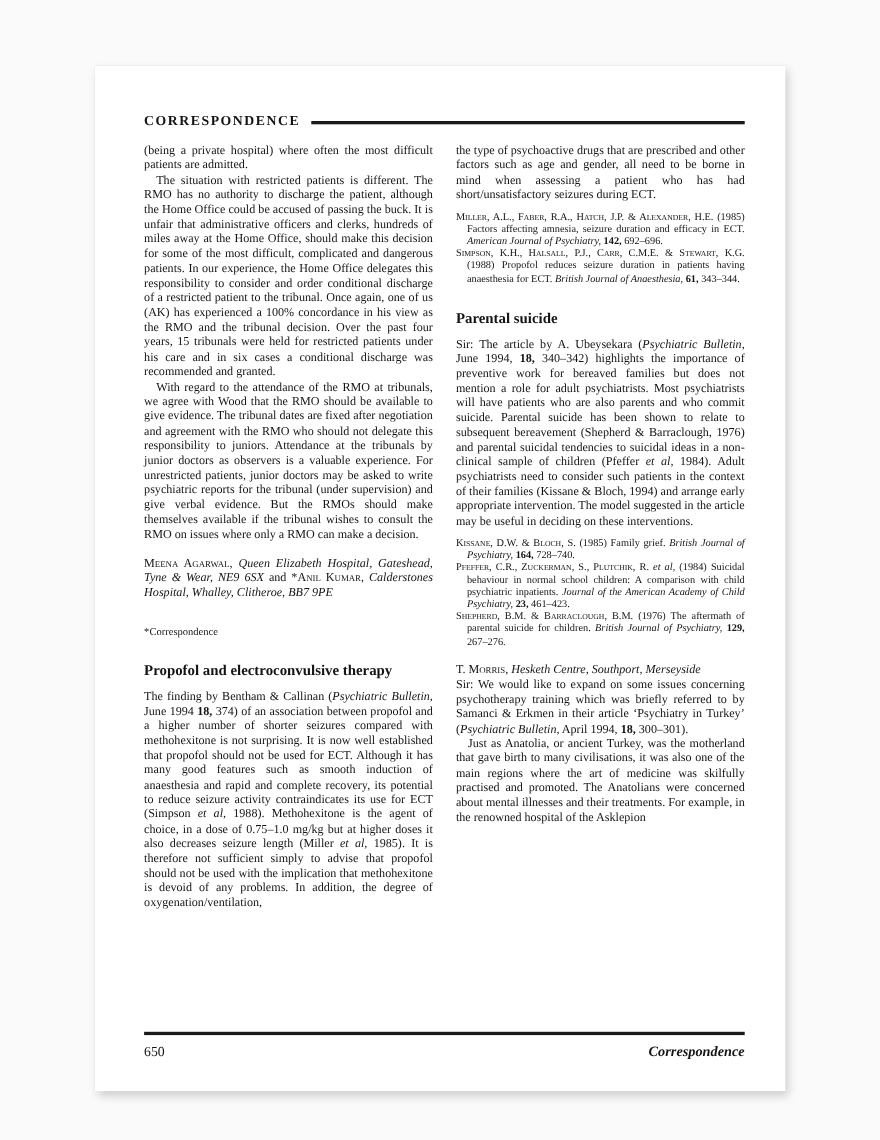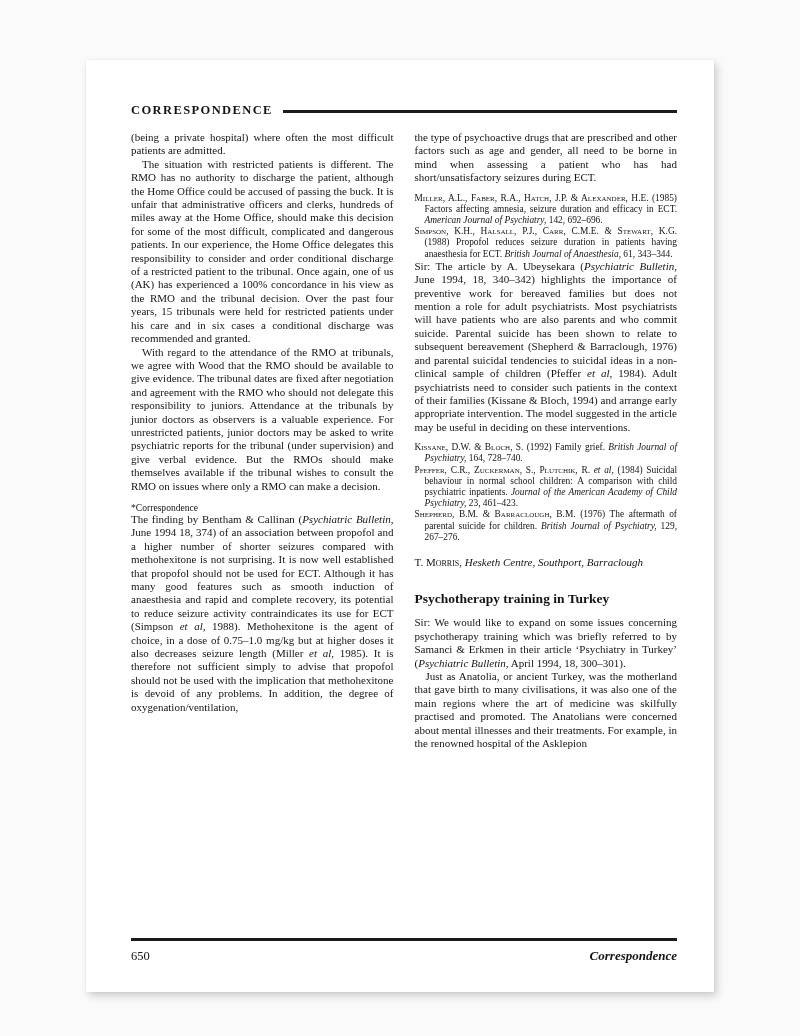--- a/index.html
+++ b/index.html
@@ -71,24 +71,24 @@
     font-size: 9.4px;
     line-height: 11.2px;
     padding-left: 10px;
     text-indent: -10px;
   }
   .blk.para + .blk.ref { margin-top: 8px; }
   .blk.note {
     font-size: 9.6px;
     line-height: 11px;
     text-align: left;
-    margin-top: 9px;
+    margin-top: 23px;
   }
   .it { font-style: italic; }
-  .bd { font-weight: normal; margin-top: 36px; }
+  .bd { font-weight: bold; margin-top: 36px; }
   .sc { font-variant: small-caps; }
 
   .footer {
     position: absolute;
     left: 131px; top: 938px;
     width: 546px;
   }
   .footer-rule {
     height: 2.5px;
     background: #1a1a1a;
@@ -110,33 +110,35 @@
 <div class="content">
   <div class="header-row">
     <span class="header-title">CORRESPONDENCE</span>
     <span class="header-rule"></span>
   </div>
   <div class="columns">
     <div class="col">
         <div class="blk para"><span>(being a private hospital) where often the most difficult patients are admitted.</span></div>
         <div class="blk para indent"><span>The situation with restricted patients is different. The RMO has no authority to discharge the patient, although the Home Office could be accused of passing the buck. It is unfair that administrative officers and clerks, hundreds of miles away at the Home Office, should make this decision for some of the most difficult, complicated and dangerous patients. In our experience, the Home Office delegates this responsibility to consider and order conditional discharge of a restricted patient to the tribunal. Once again, one of us (AK) has experienced a 100% concordance in his view as the RMO and the tribunal decision. Over the past four years, 15 tribunals were held for restricted patients under his care and in six cases a conditional discharge was recommended and granted.</span></div>
         <div class="blk para indent"><span>With regard to the attendance of the RMO at tribunals, we agree with Wood that the RMO should be available to give evidence. The tribunal dates are fixed after negotiation and agreement with the RMO who should not delegate this responsibility to juniors. Attendance at the tribunals by junior doctors as observers is a valuable experience. For unrestricted patients, junior doctors may be asked to write psychiatric reports for the tribunal (under supervision) and give verbal evidence. But the RMOs should make themselves available if the tribunal wishes to consult the RMO on issues where only a RMO can make a decision.</span></div>
+        <div class="blk sig"><span class="sc">Meena Agarwal</span><span>, </span><span class="it">Queen Elizabeth Hospital, Gateshead, Tyne &amp; Wear, NE9 6SX</span><span> and *</span><span class="sc">Anil Kumar</span><span>, </span><span class="it">Calderstones Hospital, Whalley, Clitheroe, BB7 9PE</span></div>
         <div class="blk note"><span>*Correspondence</span></div>
+        <div class="blk heading"><span>Propofol and electroconvulsive therapy</span></div>
         <div class="blk para"><span>The finding by Bentham &amp; Callinan (</span><span class="it">Psychiatric Bulletin,</span><span> June 1994 </span><span class="bd">18,</span><span> 374) of an association between propofol and a higher number of shorter seizures compared with methohexitone is not surprising. It is now well established that propofol should not be used for ECT. Although it has many good features such as smooth induction of anaesthesia and rapid and complete recovery, its potential to reduce seizure activity contraindicates its use for ECT (Simpson </span><span class="it">et al,</span><span> 1988). Methohexitone is the agent of choice, in a dose of 0.75–1.0 mg/kg but at higher doses it also decreases seizure length (Miller </span><span class="it">et al,</span><span> 1985). It is therefore not sufficient simply to advise that propofol should not be used with the implication that methohexitone is devoid of any problems. In addition, the degree of oxygenation/ventilation,</span></div>
       </div>
     <div class="col">
         <div class="blk para"><span>the type of psychoactive drugs that are prescribed and other factors such as age and gender, all need to be borne in mind when assessing a patient who has had short/unsatisfactory seizures during ECT.</span></div>
         <div class="blk ref"><span class="sc">Miller, A.L., Faber, R.A., Hatch, J.P. &amp; Alexander, H.E.</span><span> (1985) Factors affecting amnesia, seizure duration and efficacy in ECT. </span><span class="it">American Journal of Psychiatry,</span><span> </span><span class="bd">142,</span><span> 692–696.</span></div>
         <div class="blk ref"><span class="sc">Simpson, K.H., Halsall, P.J., Carr, C.M.E. &amp; Stewart, K.G.</span><span> (1988) Propofol reduces seizure duration in patients having anaesthesia for ECT. </span><span class="it">British Journal of Anaesthesia,</span><span> </span><span class="bd">61,</span><span> 343–344.</span></div>
+        <div class="blk heading"><span>Parental suicide</span></div>
         <div class="blk para"><span>Sir: The article by A. Ubeysekara (</span><span class="it">Psychiatric Bulletin,</span><span> June 1994, </span><span class="bd">18,</span><span> 340–342) highlights the importance of preventive work for bereaved families but does not mention a role for adult psychiatrists. Most psychiatrists will have patients who are also parents and who commit suicide. Parental suicide has been shown to relate to subsequent bereavement (Shepherd &amp; Barraclough, 1976) and parental suicidal tendencies to suicidal ideas in a non-clinical sample of children (Pfeffer </span><span class="it">et al,</span><span> 1984). Adult psychiatrists need to consider such patients in the context of their families (Kissane &amp; Bloch, 1994) and arrange early appropriate intervention. The model suggested in the article may be useful in deciding on these interventions.</span></div>
-        <div class="blk ref"><span class="sc">Kissane, D.W. &amp; Bloch, S.</span><span> (1992) Family grief. </span><span class="it">British Journal of Psychiatry,</span><span> </span><span class="bd">164,</span><span> 728–740.</span></div>
+        <div class="blk ref"><span class="sc">Kissane, D.W. &amp; Bloch, S.</span><span> (1985) Family grief. </span><span class="it">British Journal of Psychiatry,</span><span> </span><span class="bd">164,</span><span> 728–740.</span></div>
         <div class="blk ref"><span class="sc">Pfeffer, C.R., Zuckerman, S., Plutchik, R. </span><span class="it">et al,</span><span> (1984) Suicidal behaviour in normal school children: A comparison with child psychiatric inpatients. </span><span class="it">Journal of the American Academy of Child Psychiatry,</span><span> </span><span class="bd">23,</span><span> 461–423.</span></div>
         <div class="blk ref"><span class="sc">Shepherd, B.M. &amp; Barraclough, B.M.</span><span> (1976) The aftermath of parental suicide for children. </span><span class="it">British Journal of Psychiatry,</span><span> </span><span class="bd">129,</span><span> 267–276.</span></div>
-        <div class="blk sig"><span class="sc">T. Morris</span><span>, </span><span class="it">Hesketh Centre, Southport, Barraclough</span></div>
-        <div class="blk heading"><span>Psychotherapy training in Turkey</span></div>
+        <div class="blk sig"><span class="sc">T. Morris</span><span>, </span><span class="it">Hesketh Centre, Southport, Merseyside</span></div>
         <div class="blk para"><span>Sir: We would like to expand on some issues concerning psychotherapy training which was briefly referred to by Samanci &amp; Erkmen in their article ‘Psychiatry in Turkey’ (</span><span class="it">Psychiatric Bulletin,</span><span> April 1994, </span><span class="bd">18,</span><span> 300–301).</span></div>
         <div class="blk para indent"><span>Just as Anatolia, or ancient Turkey, was the motherland that gave birth to many civilisations, it was also one of the main regions where the art of medicine was skilfully practised and promoted. The Anatolians were concerned about mental illnesses and their treatments. For example, in the renowned hospital of the Asklepion</span></div>
       </div>
   </div>
 </div>
 
 <div class="footer">
   <div class="footer-rule"></div>
   <div class="footer-row">
     <span class="page-number">650</span>

